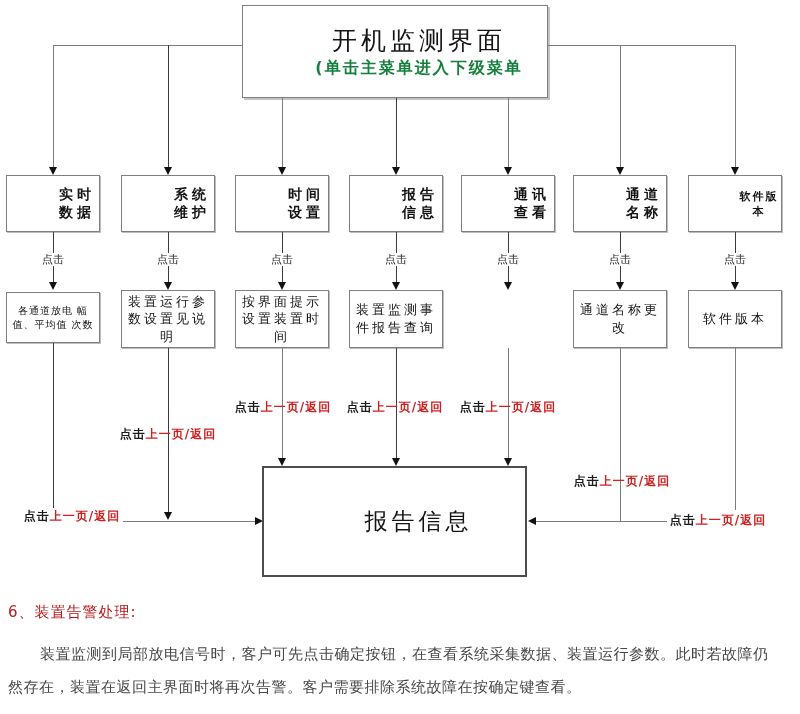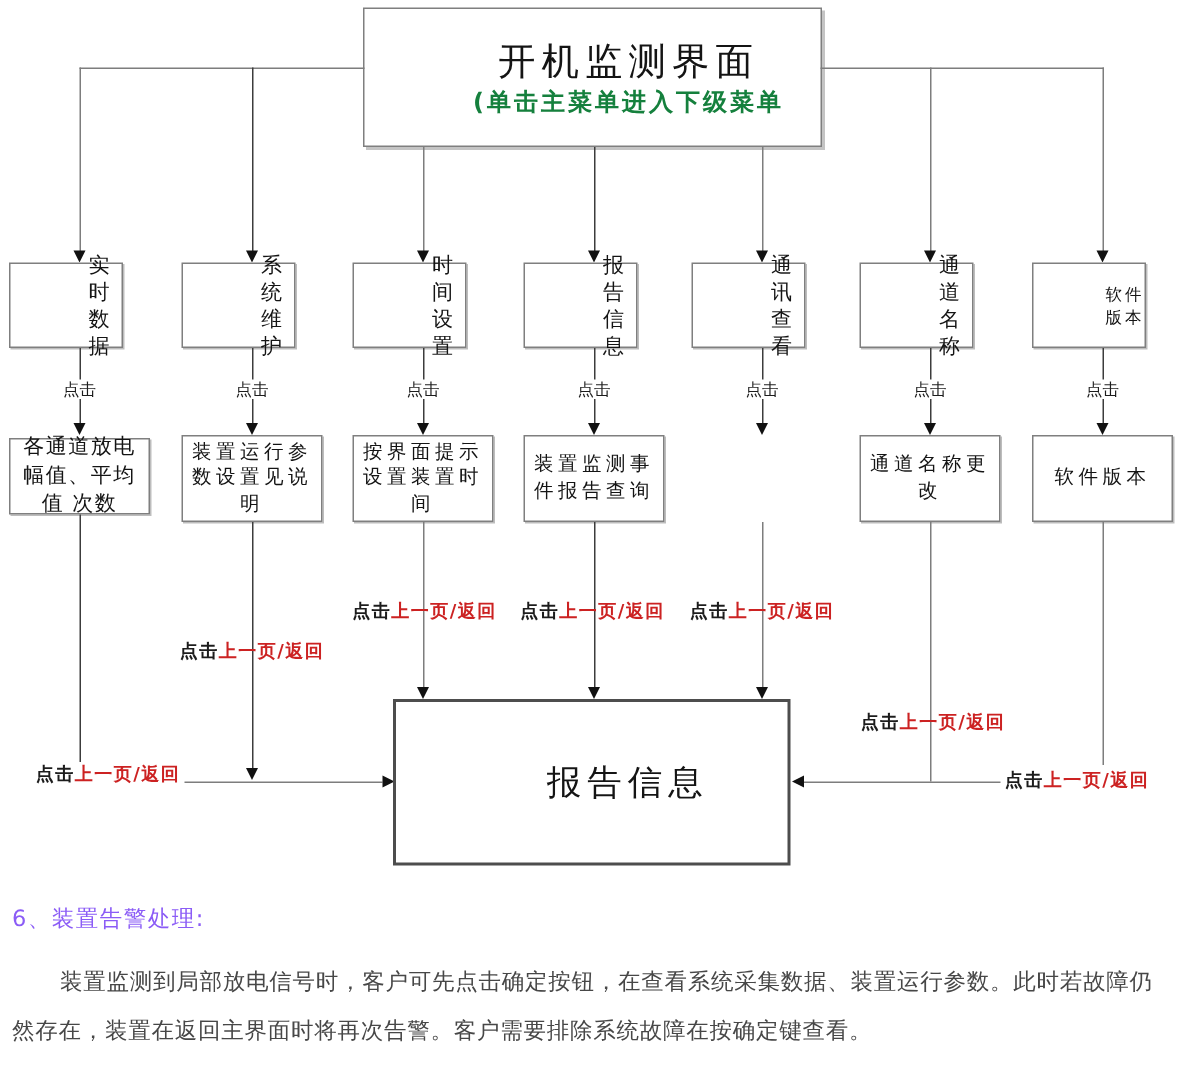--- a/index.html
+++ b/index.html
@@ -7,45 +7,45 @@
     position:relative;width:800px;height:714px;background:#ffffff;
     font-family:"DejaVu Sans","Liberation Sans",sans-serif;
     color:#141414;overflow:hidden;
   }
   .box{
     position:absolute;background:#ffffff;border:1px solid #7f7f7f;
     box-shadow:1px 1px 0 #bdbdbd;
     display:flex;align-items:center;justify-content:center;
     text-align:center;box-sizing:border-box;padding-left:48px;
   }
-  .menu-box{width:76px;top:175px;height:57px;font-size:14px;letter-spacing:4px;}
+  .menu-box{width:94px;top:175px;height:57px;font-size:14px;letter-spacing:4px;font-weight:bold;}
   .menu-box.small{font-size:11px;letter-spacing:2px;}
   .detail-box{width:94px;top:290px;height:58px;font-size:13px;letter-spacing:3px;line-height:1.35;padding:2px;}
-  .detail-box.small{font-size:14px;letter-spacing:1px;top:292px;height:51px;}
+  .detail-box.small{font-size:10px;letter-spacing:1px;top:292px;height:51px;}
   .vline{position:absolute;width:1px;background:#7d7d7d;}
   .hline{position:absolute;height:1px;background:#7d7d7d;}
   .dark{background:#3c3c3c;}
   .arr-down{position:absolute;width:0;height:0;border-left:4px solid transparent;border-right:4px solid transparent;border-top:8px solid #111111;}
   .arr-right{position:absolute;width:0;height:0;border-top:4px solid transparent;border-bottom:4px solid transparent;border-left:8px solid #111111;}
   .arr-left{position:absolute;width:0;height:0;border-top:4px solid transparent;border-bottom:4px solid transparent;border-right:8px solid #111111;}
   .click-lbl{
     position:absolute;transform:translateX(-50%);font-size:11px;color:#1c1c1c;
     background:#ffffff;padding:0 2px;line-height:13px;white-space:nowrap;
   }
   .back-lbl{
     position:absolute;transform:translateX(-50%);font-size:12px;font-weight:bold;
     line-height:14px;white-space:nowrap;letter-spacing:1px;
   }
   .back-lbl .pre{color:#1c1c1c;}
   .back-lbl .red{color:#cc2222;}
   #top-box{left:242px;top:5px;width:306px;height:93px;flex-direction:column;box-shadow:2px 2px 0 #c4c4c4;}
   #top-box .t{font-size:25px;letter-spacing:4px;line-height:30px;}
   #top-box .s{font-size:16px;font-weight:bold;letter-spacing:2px;color:#15803d;line-height:20px;margin-top:2px;}
   #main-box{left:262px;top:466px;width:265px;height:111px;border:2px solid #4d4d4d;box-shadow:none;font-size:23px;letter-spacing:4px;}
-  .foot-h{position:absolute;left:8px;top:603px;font-size:15px;color:#8b5cf6;letter-spacing:1px;}
+  .foot-h{position:absolute;left:8px;top:603px;font-size:15px;color:#b91c1c;letter-spacing:1px;}
   .foot-p{position:absolute;left:8px;width:786px;font-size:15px;color:#474747;letter-spacing:0.5px;line-height:20px;}
 </style>
 </head>
 <body>
 
 <div id="stage">
 
   <div class="box" id="top-box">
     <div class="t">开机监测界面</div>
     <div class="s">(单击主菜单进入下级菜单</div>

